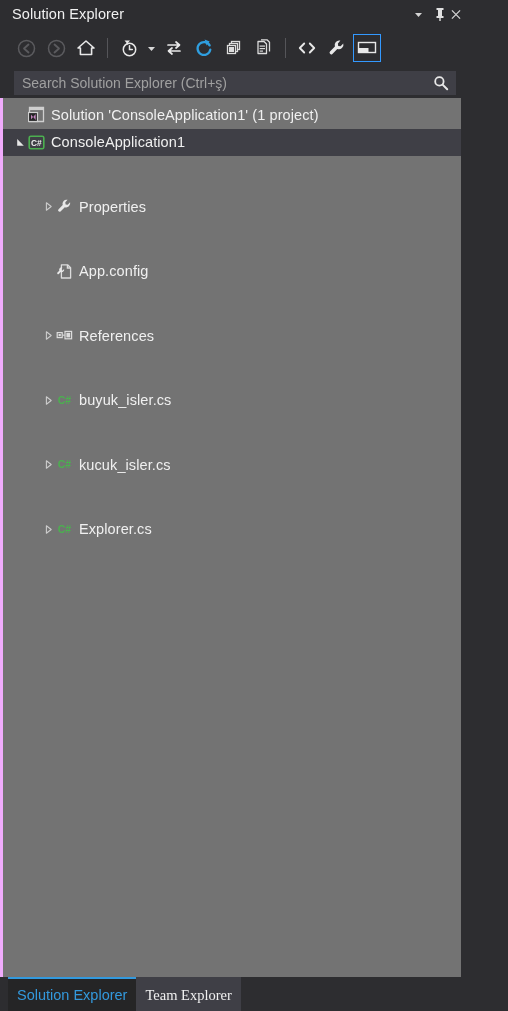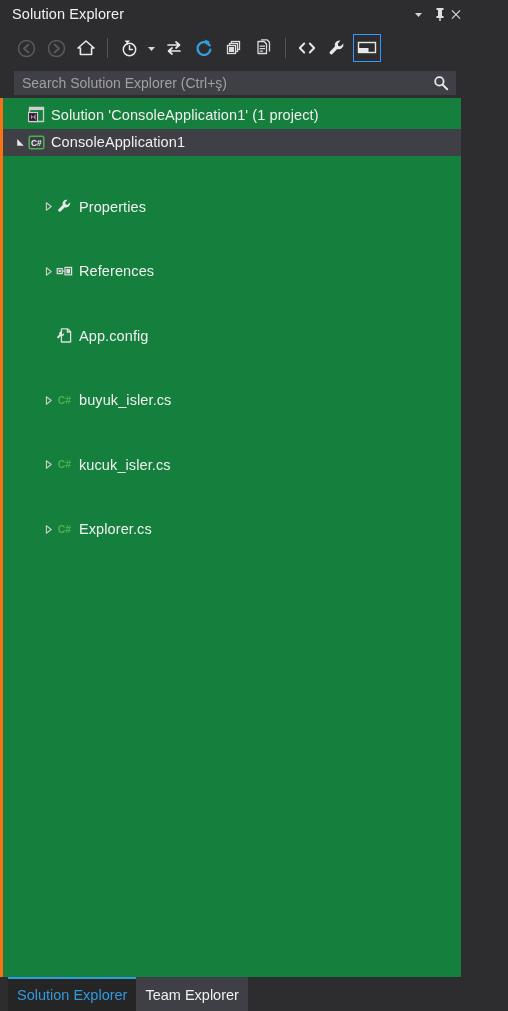--- a/index.html
+++ b/index.html
@@ -137,22 +137,22 @@
     height: 22px;
     display: flex;
     align-items: center;
     justify-content: center;
     color: #e8e8e8;
   }
 
   
   .tree {
     flex: 1 1 auto;
-    background: #15803d;
-    border-left: 3px solid #f97316;
+    background: #737373;
+    border-left: 3px solid #f0abfc;
     box-sizing: border-box;
     overflow: hidden;
     padding-top: 3px;
     position: relative;
   }
   .row {
     height: 27.5px;
     display: flex;
     align-items: center;
     box-sizing: border-box;
@@ -216,20 +216,21 @@
   }
   .tab.inactive { background: #3f3f46; }
   .tabs-rest {
     flex: 1 1 auto;
     background: #2d2d30;
   }
   .tab-group {
     display: flex;
     align-items: stretch;
     background: #3f3f46;
+    font-family: Liberation Serif, serif;
   }
 </style>
 </head>
 <body>
 
 <div id="app">
 
   <div class="titlebar">
     <div class="titlebar-text">Solution Explorer</div>
     <div class="titlebar-spacer"></div>
@@ -401,50 +402,50 @@
       </span>
       <span class="row-icon">
         <svg width="17" height="17" viewBox="0 0 17 17">
           <path d="M11.6 1.8 a4.1 4.1 0 0 0 -4.9 5.3 L2.4 11.4 a1.5 1.5 0 0 0 2.1 2.1 l4.3 -4.3 a4.1 4.1 0 0 0 5.3 -4.9 l-2.4 2.4 l-2.1 -0.3 l-0.3 -2.1 Z" fill="#e8e8e8"></path>
         </svg>
       </span>
       <span class="row-label">Properties</span>
     </div>
 
     <div class="row ind-2">
+      <span class="twisty"></span>
+      <span class="row-icon">
+        <svg width="17" height="17" viewBox="0 0 17 17">
+          <path d="M5.4 1.8 L11.6 1.8 L14.6 4.8 L14.6 15 L5.4 15 Z" fill="none" stroke="#dcdcdc" stroke-width="1.3" stroke-linejoin="round"></path>
+          <path d="M11.4 1.9 L11.4 5 L14.5 5" fill="none" stroke="#dcdcdc" stroke-width="1.3"></path>
+          <path d="M6.4 4.3 a2.6 2.6 0 0 0 -3.1 3.4 L1.4 9.6 a1 1 0 0 0 1.4 1.4 l1.9 -1.9 a2.6 2.6 0 0 0 3.4 -3.1 l-1.5 1.5 l-1.3 -0.2 l-0.2 -1.3 Z" fill="#e8e8e8"></path>
+        </svg>
+      </span>
+      <span class="row-label">App.config</span>
+    </div>
+
+    <div class="row ind-2">
       <span class="twisty">
         <svg width="11" height="11" viewBox="0 0 11 11">
           <path d="M3.4 1.8 L8.2 5.5 L3.4 9.2 Z" fill="none" stroke="#cccccc" stroke-width="1.1" stroke-linejoin="round"></path>
         </svg>
       </span>
       <span class="row-icon">
         <svg width="17" height="17" viewBox="0 0 17 17">
           <rect x="1.2" y="5.6" width="5" height="5" fill="none" stroke="#dcdcdc" stroke-width="1.2"></rect>
           <rect x="2.6" y="7" width="2.2" height="2.2" fill="#dcdcdc"></rect>
           <rect x="6.4" y="7.6" width="2.4" height="1.1" fill="#dcdcdc"></rect>
           <rect x="9" y="4.4" width="6.6" height="7.4" fill="none" stroke="#dcdcdc" stroke-width="1.2"></rect>
           <rect x="10.4" y="5.8" width="3.8" height="4.6" fill="#dcdcdc"></rect>
         </svg>
       </span>
       <span class="row-label">References</span>
     </div>
 
     <div class="row ind-2">
-      <span class="twisty"></span>
-      <span class="row-icon">
-        <svg width="17" height="17" viewBox="0 0 17 17">
-          <path d="M5.4 1.8 L11.6 1.8 L14.6 4.8 L14.6 15 L5.4 15 Z" fill="none" stroke="#dcdcdc" stroke-width="1.3" stroke-linejoin="round"></path>
-          <path d="M11.4 1.9 L11.4 5 L14.5 5" fill="none" stroke="#dcdcdc" stroke-width="1.3"></path>
-          <path d="M6.4 4.3 a2.6 2.6 0 0 0 -3.1 3.4 L1.4 9.6 a1 1 0 0 0 1.4 1.4 l1.9 -1.9 a2.6 2.6 0 0 0 3.4 -3.1 l-1.5 1.5 l-1.3 -0.2 l-0.2 -1.3 Z" fill="#e8e8e8"></path>
-        </svg>
-      </span>
-      <span class="row-label">App.config</span>
-    </div>
-
-    <div class="row ind-2">
       <span class="twisty">
         <svg width="11" height="11" viewBox="0 0 11 11">
           <path d="M3.4 1.8 L8.2 5.5 L3.4 9.2 Z" fill="none" stroke="#cccccc" stroke-width="1.1" stroke-linejoin="round"></path>
         </svg>
       </span>
       <span class="row-icon">
         <svg width="17" height="17" viewBox="0 0 17 17">
           <text x="8.5" y="12" font-family="Liberation Sans, sans-serif" font-size="10.5" font-weight="bold" fill="#4caf50" text-anchor="middle">C#</text>
         </svg>
       </span>

